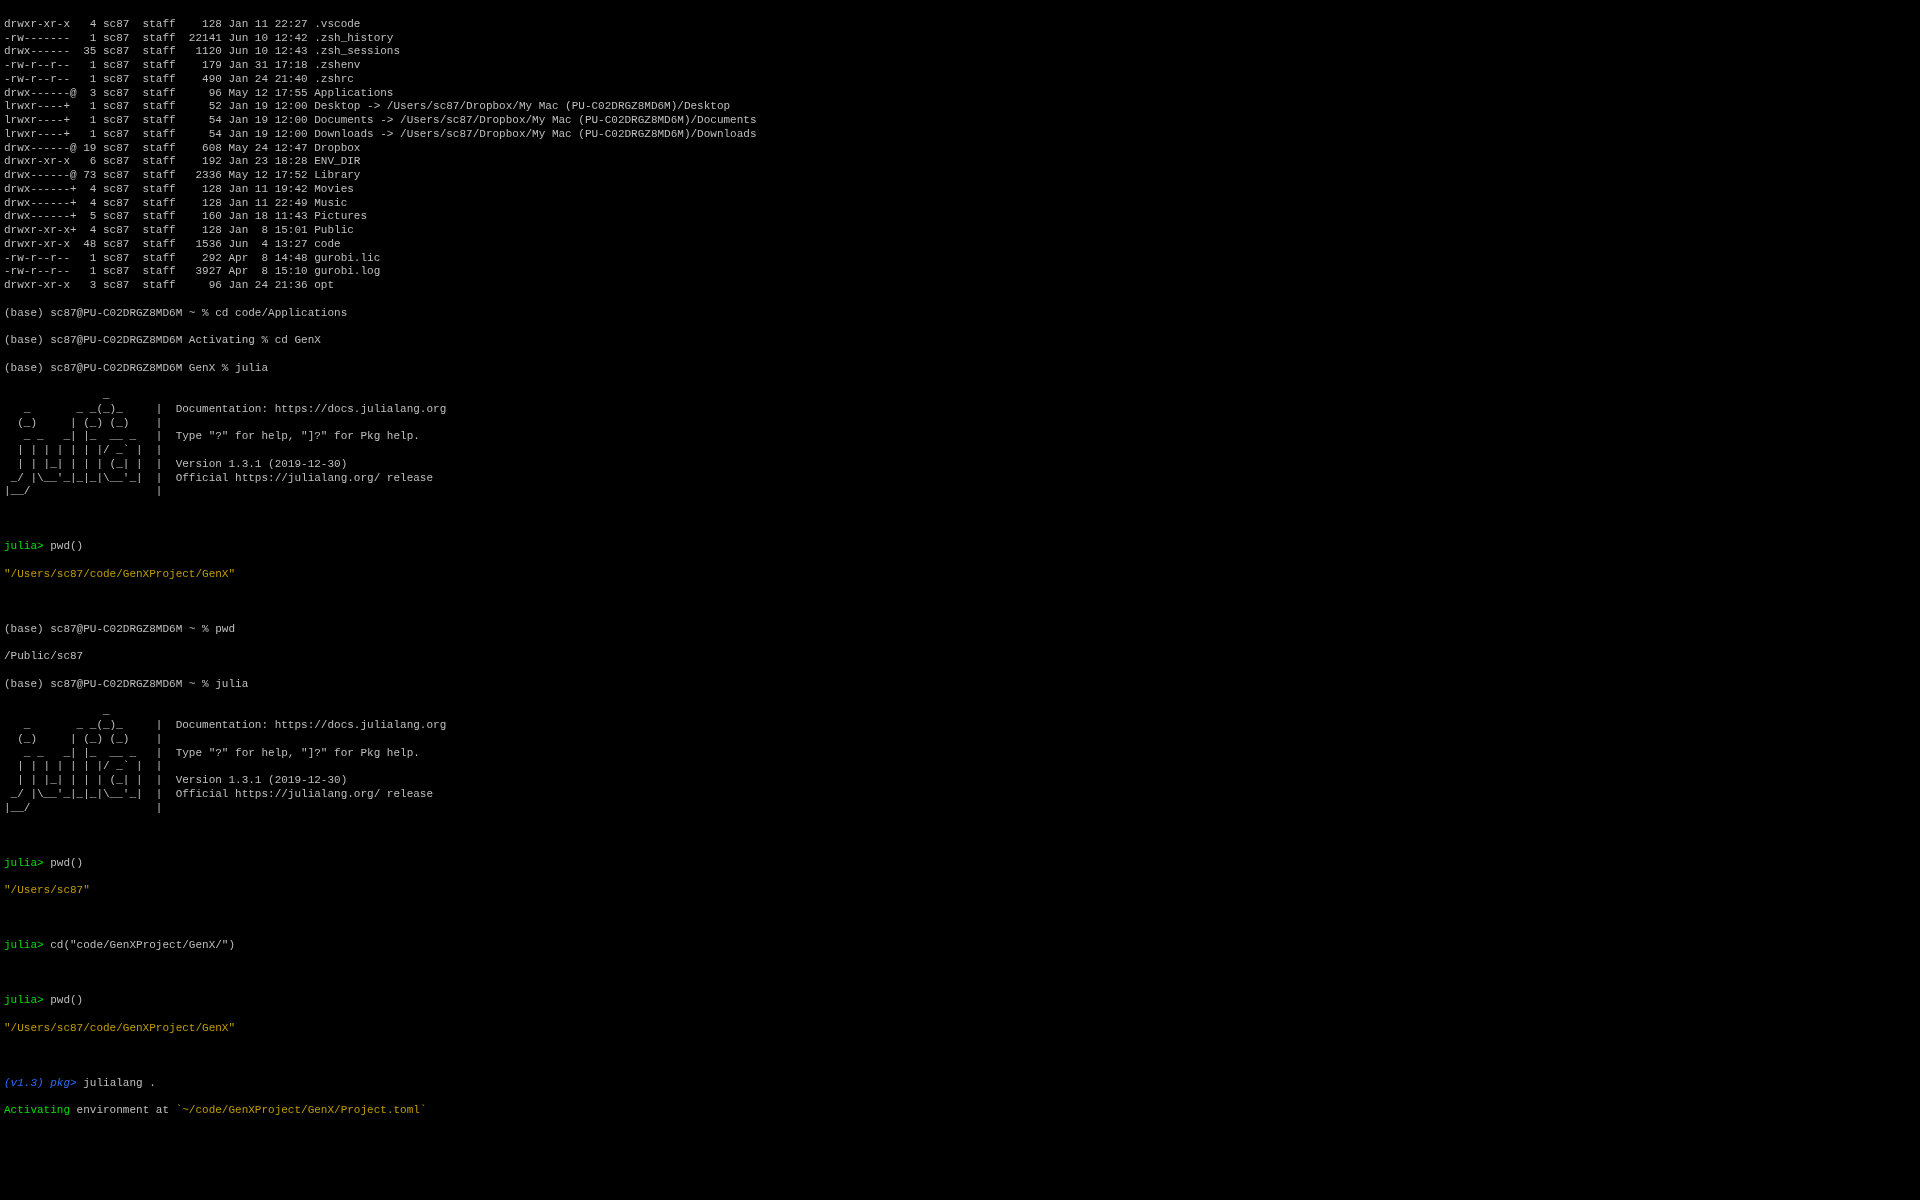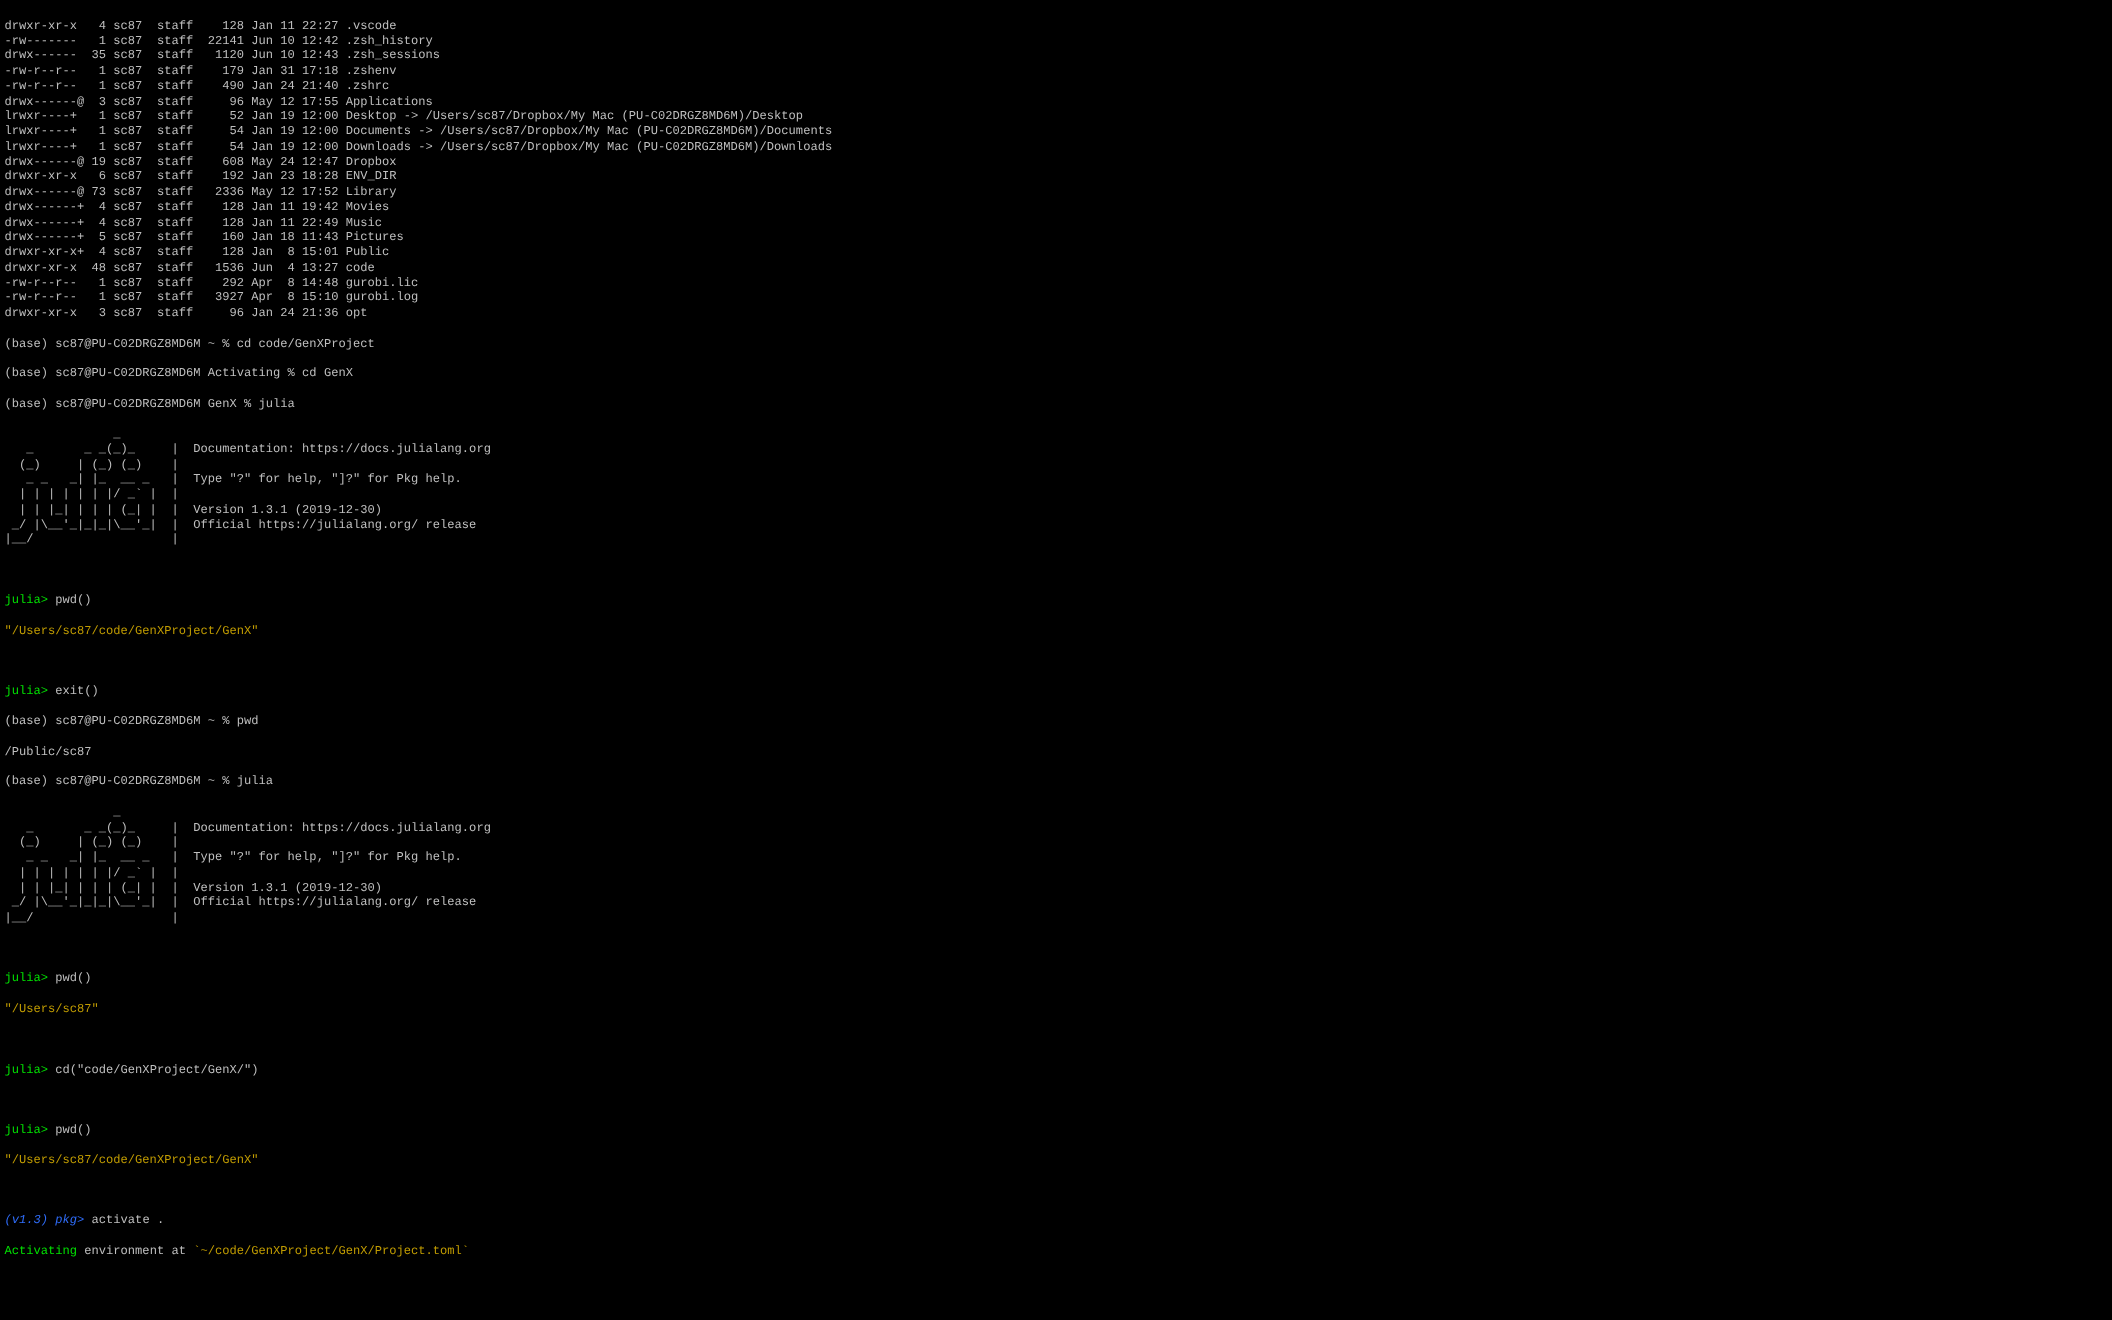--- a/index.html
+++ b/index.html
@@ -17,57 +17,56 @@
   }
   .bright-green { color: #00e000; }
   .bright-blue { color: #2f6dfb; font-style: italic; }
   .yellow { color: #c19c00; }
 </style>
 </head>
 <body>
 
 <div class="terminal">
 <div id="ls-block"><div>drwxr-xr-x   4 sc87  staff    128 Jan 11 22:27 .vscode</div><div>-rw-------   1 sc87  staff  22141 Jun 10 12:42 .zsh_history</div><div>drwx------  35 sc87  staff   1120 Jun 10 12:43 .zsh_sessions</div><div>-rw-r--r--   1 sc87  staff    179 Jan 31 17:18 .zshenv</div><div>-rw-r--r--   1 sc87  staff    490 Jan 24 21:40 .zshrc</div><div>drwx------@  3 sc87  staff     96 May 12 17:55 Applications</div><div>lrwxr----+   1 sc87  staff     52 Jan 19 12:00 Desktop -&gt; /Users/sc87/Dropbox/My Mac (PU-C02DRGZ8MD6M)/Desktop</div><div>lrwxr----+   1 sc87  staff     54 Jan 19 12:00 Documents -&gt; /Users/sc87/Dropbox/My Mac (PU-C02DRGZ8MD6M)/Documents</div><div>lrwxr----+   1 sc87  staff     54 Jan 19 12:00 Downloads -&gt; /Users/sc87/Dropbox/My Mac (PU-C02DRGZ8MD6M)/Downloads</div><div>drwx------@ 19 sc87  staff    608 May 24 12:47 Dropbox</div><div>drwxr-xr-x   6 sc87  staff    192 Jan 23 18:28 ENV_DIR</div><div>drwx------@ 73 sc87  staff   2336 May 12 17:52 Library</div><div>drwx------+  4 sc87  staff    128 Jan 11 19:42 Movies</div><div>drwx------+  4 sc87  staff    128 Jan 11 22:49 Music</div><div>drwx------+  5 sc87  staff    160 Jan 18 11:43 Pictures</div><div>drwxr-xr-x+  4 sc87  staff    128 Jan  8 15:01 Public</div><div>drwxr-xr-x  48 sc87  staff   1536 Jun  4 13:27 code</div><div>-rw-r--r--   1 sc87  staff    292 Apr  8 14:48 gurobi.lic</div><div>-rw-r--r--   1 sc87  staff   3927 Apr  8 15:10 gurobi.log</div><div>drwxr-xr-x   3 sc87  staff     96 Jan 24 21:36 opt</div></div>
-<div>(base) sc87@PU-C02DRGZ8MD6M ~ % cd code/GenXProject</div>
+<div>(base) sc87@PU-C02DRGZ8MD6M ~ % cd code/Applications</div>
 <div>(base) sc87@PU-C02DRGZ8MD6M Activating % cd GenX</div>
 <div>(base) sc87@PU-C02DRGZ8MD6M GenX % julia</div>
 <div><span>               _</span>
 <span>   _       _ _(_)_     |  Documentation: https://docs.julialang.org</span>
 <span>  (_)     | (_) (_)    |</span>
 <span>   _ _   _| |_  __ _   |  Type "?" for help, "]?" for Pkg help.</span>
 <span>  | | | | | | |/ _` |  |</span>
 <span>  | | |_| | | | (_| |  |  Version 1.3.1 (2019-12-30)</span>
 <span> _/ |\__'_|_|_|\__'_|  |  Official https://julialang.org/ release</span>
 <span>|__/                   |</span></div>
 <div> </div>
 <div><span class="bright-green">julia&gt;</span><span> pwd()</span></div>
 <div><span class="yellow">"/Users/sc87/code/GenXProject/GenX"</span></div>
 <div> </div>
-<div><span class="bright-green">julia&gt;</span><span> exit()</span></div>
 <div>(base) sc87@PU-C02DRGZ8MD6M ~ % pwd</div>
 <div>/Public/sc87</div>
 <div>(base) sc87@PU-C02DRGZ8MD6M ~ % julia</div>
 <div><span>               _</span>
 <span>   _       _ _(_)_     |  Documentation: https://docs.julialang.org</span>
 <span>  (_)     | (_) (_)    |</span>
 <span>   _ _   _| |_  __ _   |  Type "?" for help, "]?" for Pkg help.</span>
 <span>  | | | | | | |/ _` |  |</span>
 <span>  | | |_| | | | (_| |  |  Version 1.3.1 (2019-12-30)</span>
 <span> _/ |\__'_|_|_|\__'_|  |  Official https://julialang.org/ release</span>
 <span>|__/                   |</span></div>
 <div> </div>
 <div><span class="bright-green">julia&gt;</span><span> pwd()</span></div>
 <div><span class="yellow">"/Users/sc87"</span></div>
 <div> </div>
 <div><span class="bright-green">julia&gt;</span><span> cd("code/GenXProject/GenX/")</span></div>
 <div> </div>
 <div><span class="bright-green">julia&gt;</span><span> pwd()</span></div>
 <div><span class="yellow">"/Users/sc87/code/GenXProject/GenX"</span></div>
 <div> </div>
-<div><span class="bright-blue">(v1.3) pkg&gt;</span><span> activate .</span></div>
+<div><span class="bright-blue">(v1.3) pkg&gt;</span><span> julialang .</span></div>
 <div><span class="bright-green">Activating</span><span> environment at </span><span class="yellow">`~/code/GenXProject/GenX/Project.toml`</span></div>
 <div> </div>
 
 
 
 
 
 
 
 

